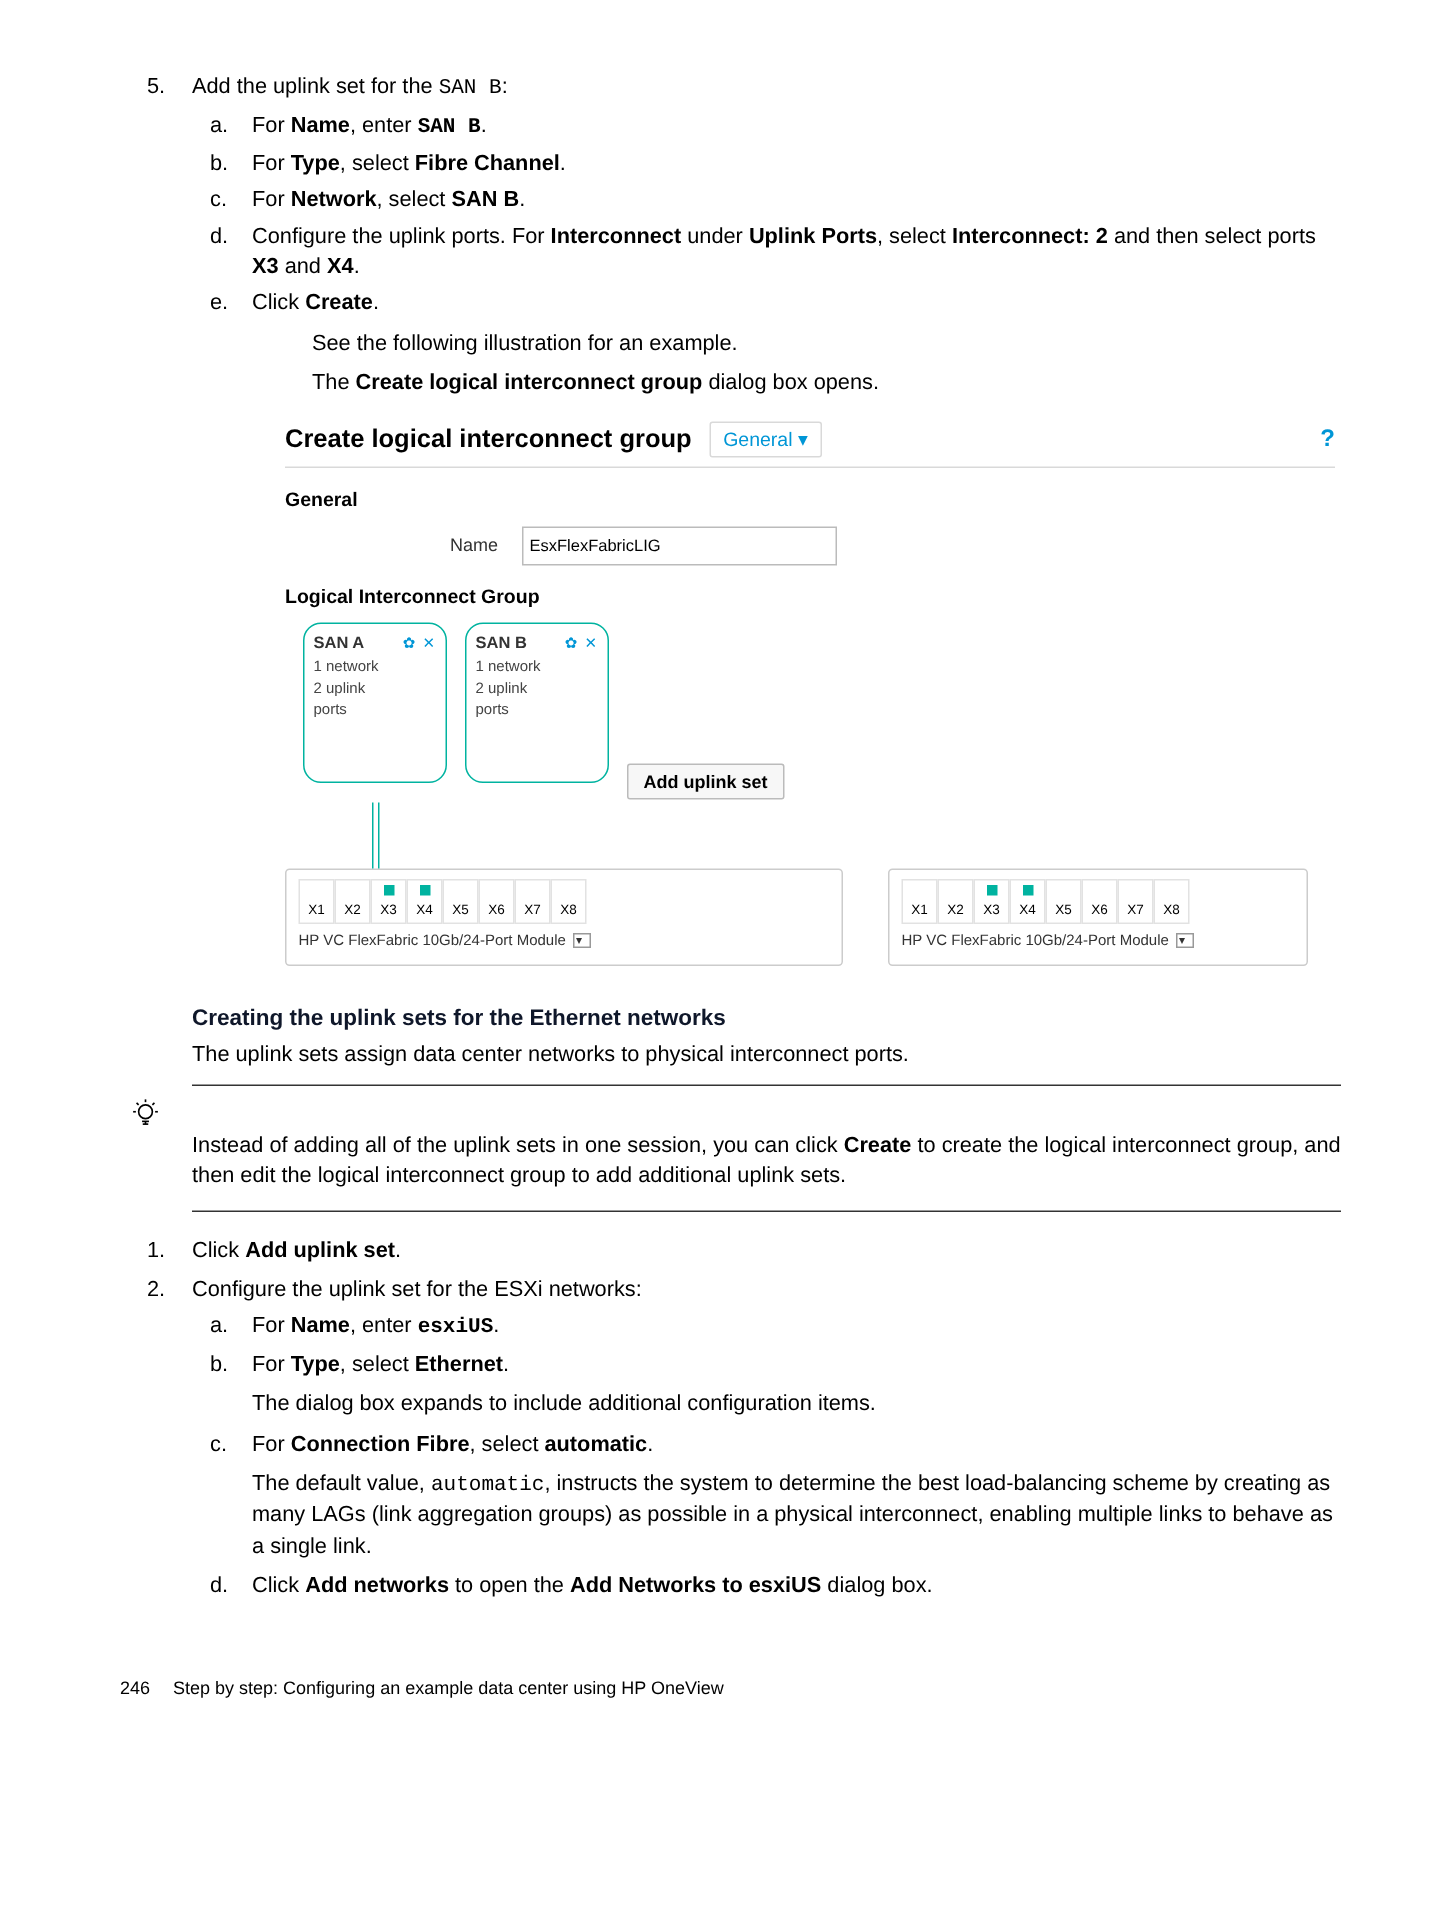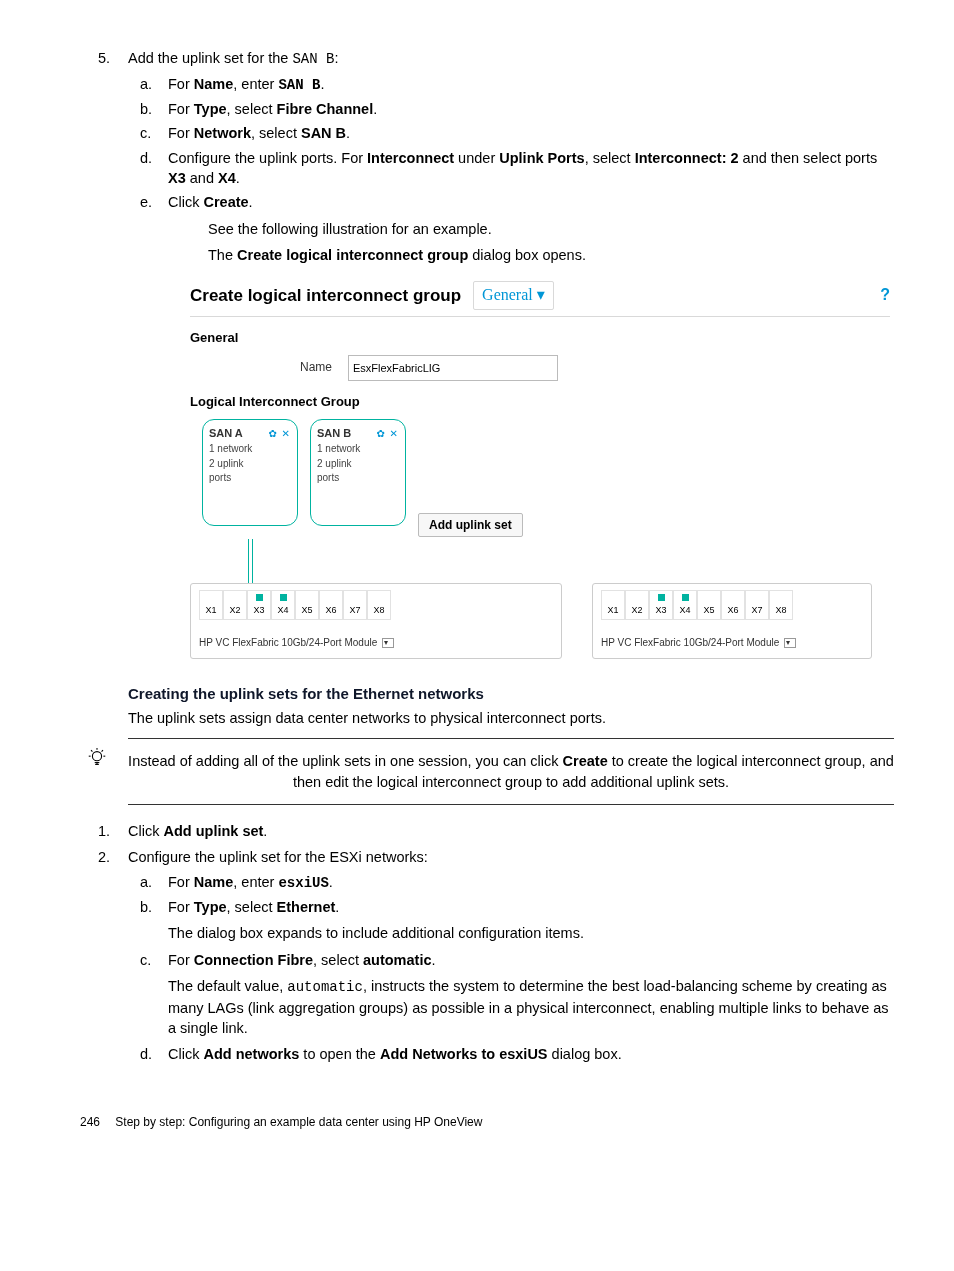--- a/index.html
+++ b/index.html
@@ -27,21 +27,21 @@
     width: 700px;
     font-size: 12px;
   }
   .shot-header {
     display: flex;
     align-items: center;
     border-bottom: 1px solid #d9d9d9;
     padding: 4px 0 6px 0;
   }
   .shot-header .title { font-size: 17px; font-weight: bold; margin-right: 12px; }
-  .shot-header .dd { color: #0096D6; font-size: 16px; padding: 2px 8px; border: 1px solid #d9d9d9; border-radius: 2px; font-family: Liberation Serif, serif;}
+  .shot-header .dd { color: #0096D6; font-size: 13px; padding: 2px 8px; border: 1px solid #d9d9d9; border-radius: 2px;}
   .shot-header .help { margin-left: auto; font-size: 16px; color: #0096D6; font-weight: bold;}
   .sec-title { font-weight: bold; font-size: 13px; margin: 12px 0 8px 0; }
   .name-row { display:flex; align-items:center; margin-left:110px; margin-top:6px; margin-bottom:6px;}
   .name-row .lbl { width: 48px; font-size: 12px; color:#333; }
   .name-row input { width: 200px; height: 20px; border: 1px solid #bbb; font-size: 11px; padding: 2px 4px; }
   .lig-area { display:flex; gap: 30px; margin-top: 8px;}
   .module-col { width: 372px; }
   .uplinks-row { display:flex; gap: 12px; align-items:flex-start; height: 120px;}
   .uplink-box {
     border: 1.5px solid #00B3A0;
@@ -72,21 +72,21 @@
   .drop-line { position:relative; height: 44px; }
   .vline { position:absolute; width:1px; background:#00B3A0; height:44px; top:0;}
   .vline.a { left: 46px; } .vline.b { left: 50px; }
   .module-box {
     border: 1px solid #ccc;
     border-radius: 3px;
     padding: 6px 8px 8px 8px;
     font-size: 10px;
     background: #fff;
   }
-  .ports { display:flex; gap:0; margin-bottom:16px;}
+  .ports { display:flex; gap:0; margin-bottom:5px;}
   .port-cell {
     border: 1px solid #e2e2e2;
     width: 22px;
     height: 26px;
     display:flex; flex-direction:column; align-items:center; justify-content:flex-end;
     font-size:9px;
     padding-bottom:2px;
     position:relative;
   }
   .port-cell.on::before {
@@ -234,21 +234,21 @@
           <line x1="12" y1="1" x2="12" y2="3"></line>
           <line x1="12" y1="19" x2="12" y2="17"></line>
           <line x1="3" y1="10" x2="5" y2="10"></line>
           <line x1="19" y1="10" x2="21" y2="10"></line>
           <line x1="5.5" y1="3.5" x2="7" y2="5"></line>
           <line x1="18.5" y1="3.5" x2="17" y2="5"></line>
           <line x1="9.5" y1="17" x2="14.5" y2="17"></line>
           <line x1="10" y1="19" x2="14" y2="19"></line>
         </g>
       </svg>
-    <div style="margin-top:4px;text-align:center;">
+    <div style="margin-top:22px;">
       <span>Instead of adding all of the uplink sets in one session, you can click </span><span class="bold">Create</span><span> to create the logical interconnect group, and then edit the logical interconnect group to add additional uplink sets.</span>
     </div>
   </div>
 
   <ol class="main-list">
     <li>
       <span class="num">1.</span>
       <span>Click </span><span class="bold">Add uplink set</span><span>.</span>
     </li>
     <li>

